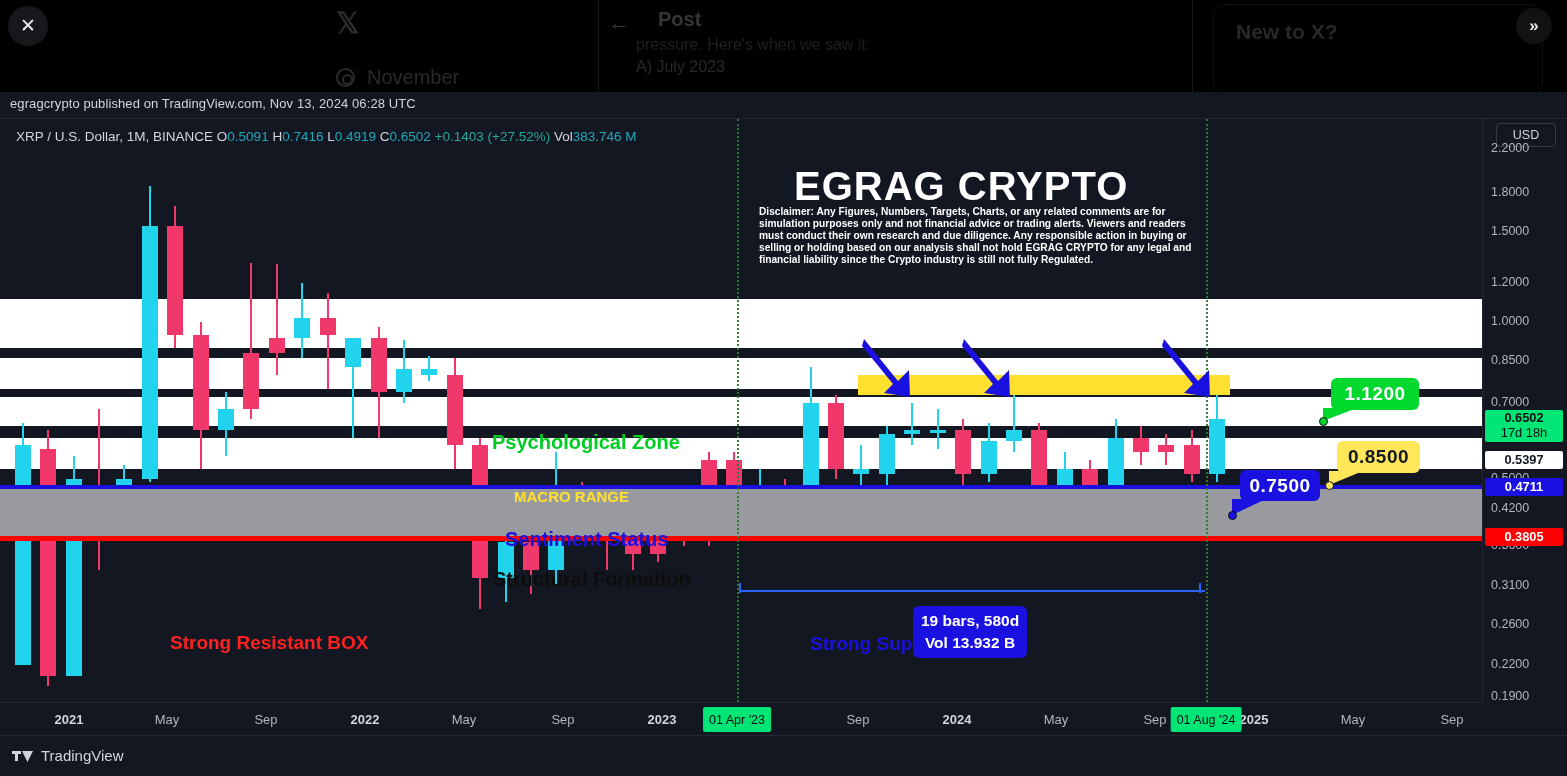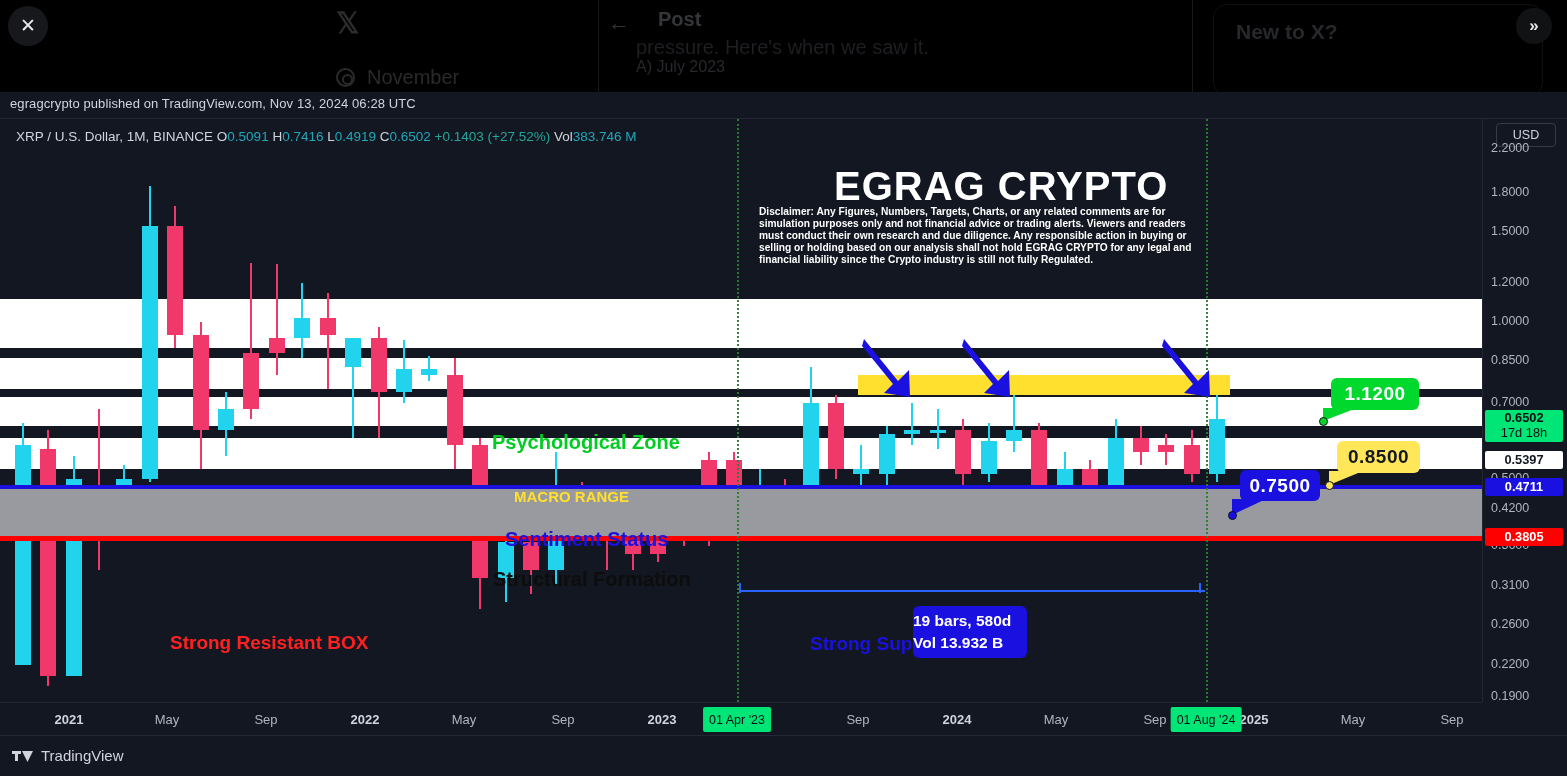--- a/index.html
+++ b/index.html
@@ -17,21 +17,21 @@
     position:absolute; left:8px; top:6px; width:40px; height:40px; border-radius:50%;
     background:#16181c; color:#e7e9ea; font-size:19px; line-height:40px; text-align:center;
   }
   .bg-x-logo { position:absolute; left:336px; top:6px; color:#2b2c2e; font-size:29px; font-weight:700; font-family:"Liberation Serif", serif; }
   .bg-settings { position:absolute; left:336px; top:66px; color:#292a2c; font-size:20px; display:flex; gap:12px; align-items:center; }
   .bg-gear { width:19px; height:19px; border:2px solid #292a2c; border-radius:50%; position:relative; }
   .bg-gear::after{ content:""; position:absolute; left:4px; top:4px; width:7px; height:7px; border:2px solid #292a2c; border-radius:50%; }
   .bg-col-divider { position:absolute; left:598px; top:0; width:1px; height:92px; background:#16181c; }
   .bg-back-arrow { position:absolute; left:608px; top:10px; color:#34363a; font-size:22px; }
   .bg-post-title { position:absolute; left:658px; top:8px; color:#34363a; font-size:20px; font-weight:700; }
-  .bg-post-line1 { position:absolute; left:636px; top:36px; color:#1d1f22; font-size:20px; white-space:nowrap; }
+  .bg-post-line1 { position:absolute; left:636px; top:36px; color:#1d1f22; font-size:16px; white-space:nowrap; }
   .bg-post-line2 { position:absolute; left:636px; top:58px; color:#26282b; font-size:16px; white-space:nowrap; }
   .bg-col-divider2 { position:absolute; left:1192px; top:0; width:1px; height:92px; background:#16181c; }
   .bg-newto-card { position:absolute; left:1213px; top:4px; width:330px; height:92px; border:1px solid #101114; border-radius:14px; }
   .bg-newto-title { position:absolute; left:1236px; top:20px; color:#26282b; font-size:21px; font-weight:700; }
   .bg-newto-sub { position:absolute; left:1236px; top:52px; color:#151719; font-size:14px; }
   .bg-expand-btn {
     position:absolute; left:1516px; top:8px; width:36px; height:36px; border-radius:50%;
     background:#111214; color:#e7e9ea; font-size:17px; line-height:36px; text-align:center; font-weight:700;
   }
 
@@ -77,21 +77,21 @@
 
   
   .callout { position:absolute; z-index:34; border-radius:6px; display:flex; align-items:center; justify-content:center;
              font-weight:700; font-size:19px; letter-spacing:.5px; }
   .dot { position:absolute; width:9px; height:9px; border-radius:50%; z-index:35; border:1.5px solid #0d1117; }
 
   
   .meas-line { position:absolute; height:0; border-top:2px solid #2962ff; z-index:24; }
   .meas-cap  { position:absolute; width:2px; background:#2962ff; z-index:24; }
   .meas-box  { position:absolute; background:#1a11e0; border-radius:6px; z-index:30; color:#fff;
-               display:flex; flex-direction:column; justify-content:center;
+               display:flex; flex-direction:column; align-items:center; justify-content:center;
                font-size:15.5px; font-weight:700; line-height:1.45; }
 
   
   .wm-title { position:absolute; color:#fff; font-weight:700; z-index:22; letter-spacing:1px; }
   .wm-text  { position:absolute; color:#fff; z-index:22; font-size:10.2px; line-height:1.17; font-weight:700; }
 
   
   .price-scale { position:absolute; left:1482px; top:0; width:85px; height:583px; background:#131722; border-left:1px solid #242733; }
   .usd-btn { position:absolute; left:13px; top:4px; width:60px; height:24px; border:1px solid #363a45; border-radius:4px;
              color:#d1d4dc; font-size:12.5px; line-height:22px; text-align:center; background:#131722; }
@@ -346,21 +346,21 @@
           </div>
           <div class="vline" style="left: 737px; z-index: 20;"></div>
           <div class="vline" style="left: 1206px; z-index: 20;"></div>
           <div class="macro-bar" style="left: 858px; width: 372px; top: 256px; background: rgb(255, 224, 46);"></div>
           <div class="zone-label" style="left: 492px; top: 312px; color: rgb(0, 204, 34); font-size: 20px;">Psychological Zone</div>
           <div class="zone-label" style="left: 514px; top: 369px; color: rgb(255, 224, 46); font-size: 15px;">MACRO RANGE</div>
           <div class="zone-label" style="left: 505px; top: 409px; color: rgb(26, 17, 224); font-size: 20px;">Sentiment Status</div>
           <div class="zone-label" style="left: 493px; top: 449px; color: rgb(13, 13, 13); font-size: 20px;">Structural Formation</div>
           <div class="zone-label" style="left: 170px; top: 513px; color: rgb(255, 32, 32); font-size: 19px;">Strong Resistant BOX</div>
           <div class="zone-label" style="left: 810px; top: 514px; color: rgb(26, 17, 224); font-size: 19px;">Strong Support BOX</div>
-          <div class="wm-title" style="left: 834px; top: 45px; font-size: 40px;">EGRAG CRYPTO</div>
+          <div class="wm-title" style="left: 794px; top: 45px; font-size: 40px;">EGRAG CRYPTO</div>
           <div class="wm-text" style="left: 759px; top: 87px; width: 435px;">Disclaimer: Any Figures, Numbers, Targets, Charts, or any related comments are for simulation purposes only and not financial advice or trading alerts. Viewers and readers must conduct their own research and due diligence. Any responsible action in buying or selling or holding based on our analysis shall not hold EGRAG CRYPTO for any legal and financial liability since the Crypto industry is still not fully Regulated.</div>
           <svg class="arrow-svg" width="62" height="66" style="left: 862px; top: 218px;">
             <path d="M2,2 L36,44 L47,33 L48,60 L22,56 L31,47 L0,9 Z" fill="#1a11e0"></path>
           </svg>
           <svg class="arrow-svg" width="62" height="66" style="left: 962px; top: 218px;">
             <path d="M2,2 L36,44 L47,33 L48,60 L22,56 L31,47 L0,9 Z" fill="#1a11e0"></path>
           </svg>
           <svg class="arrow-svg" width="62" height="66" style="left: 1162px; top: 218px;">
             <path d="M2,2 L36,44 L47,33 L48,60 L22,56 L31,47 L0,9 Z" fill="#1a11e0"></path>
           </svg>

